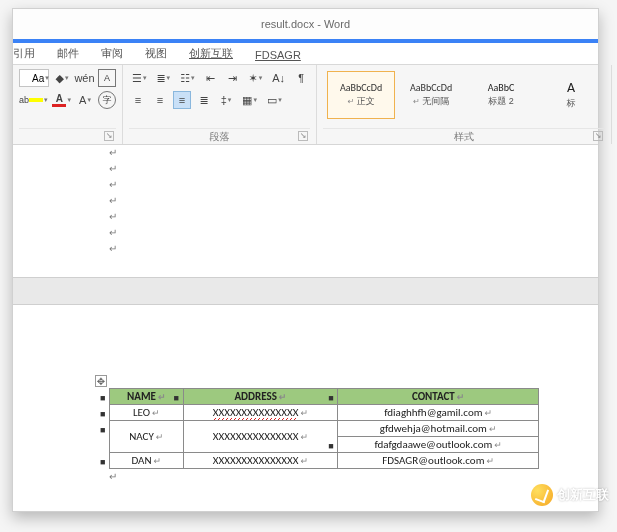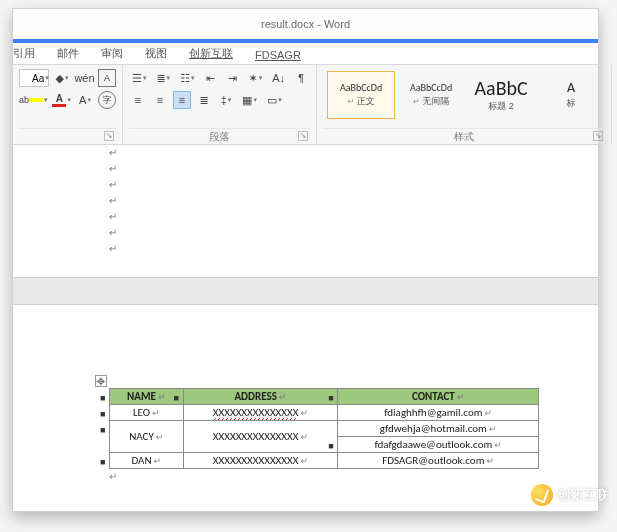--- a/index.html
+++ b/index.html
@@ -288,21 +288,21 @@
         <div class="style-gallery" id="style-gallery">
             <div class="style-tile sel">
               <div class="style-preview" style="font-size: 10px; color: rgb(51, 51, 51);">AaBbCcDd</div>
               <div><span class="style-marker">↵</span> 正文</div>
             </div>
             <div class="style-tile">
               <div class="style-preview" style="font-size: 10px; color: rgb(51, 51, 51);">AaBbCcDd</div>
               <div><span class="style-marker">↵</span> 无间隔</div>
             </div>
             <div class="style-tile">
-              <div class="style-preview" style="font-size: 20px; color: rgb(34, 34, 34);">AaBbC</div>
+              <div class="style-preview" style="font-size: 10px; color: rgb(34, 34, 34);">AaBbC</div>
               <div>标题 2</div>
             </div>
             <div class="style-tile">
               <div class="style-preview" style="font-size: 14px; color: rgb(34, 34, 34);">A</div>
               <div>标</div>
             </div>
           </div>
       </div>
       <div class="group-label">
         <span>样式</span>

